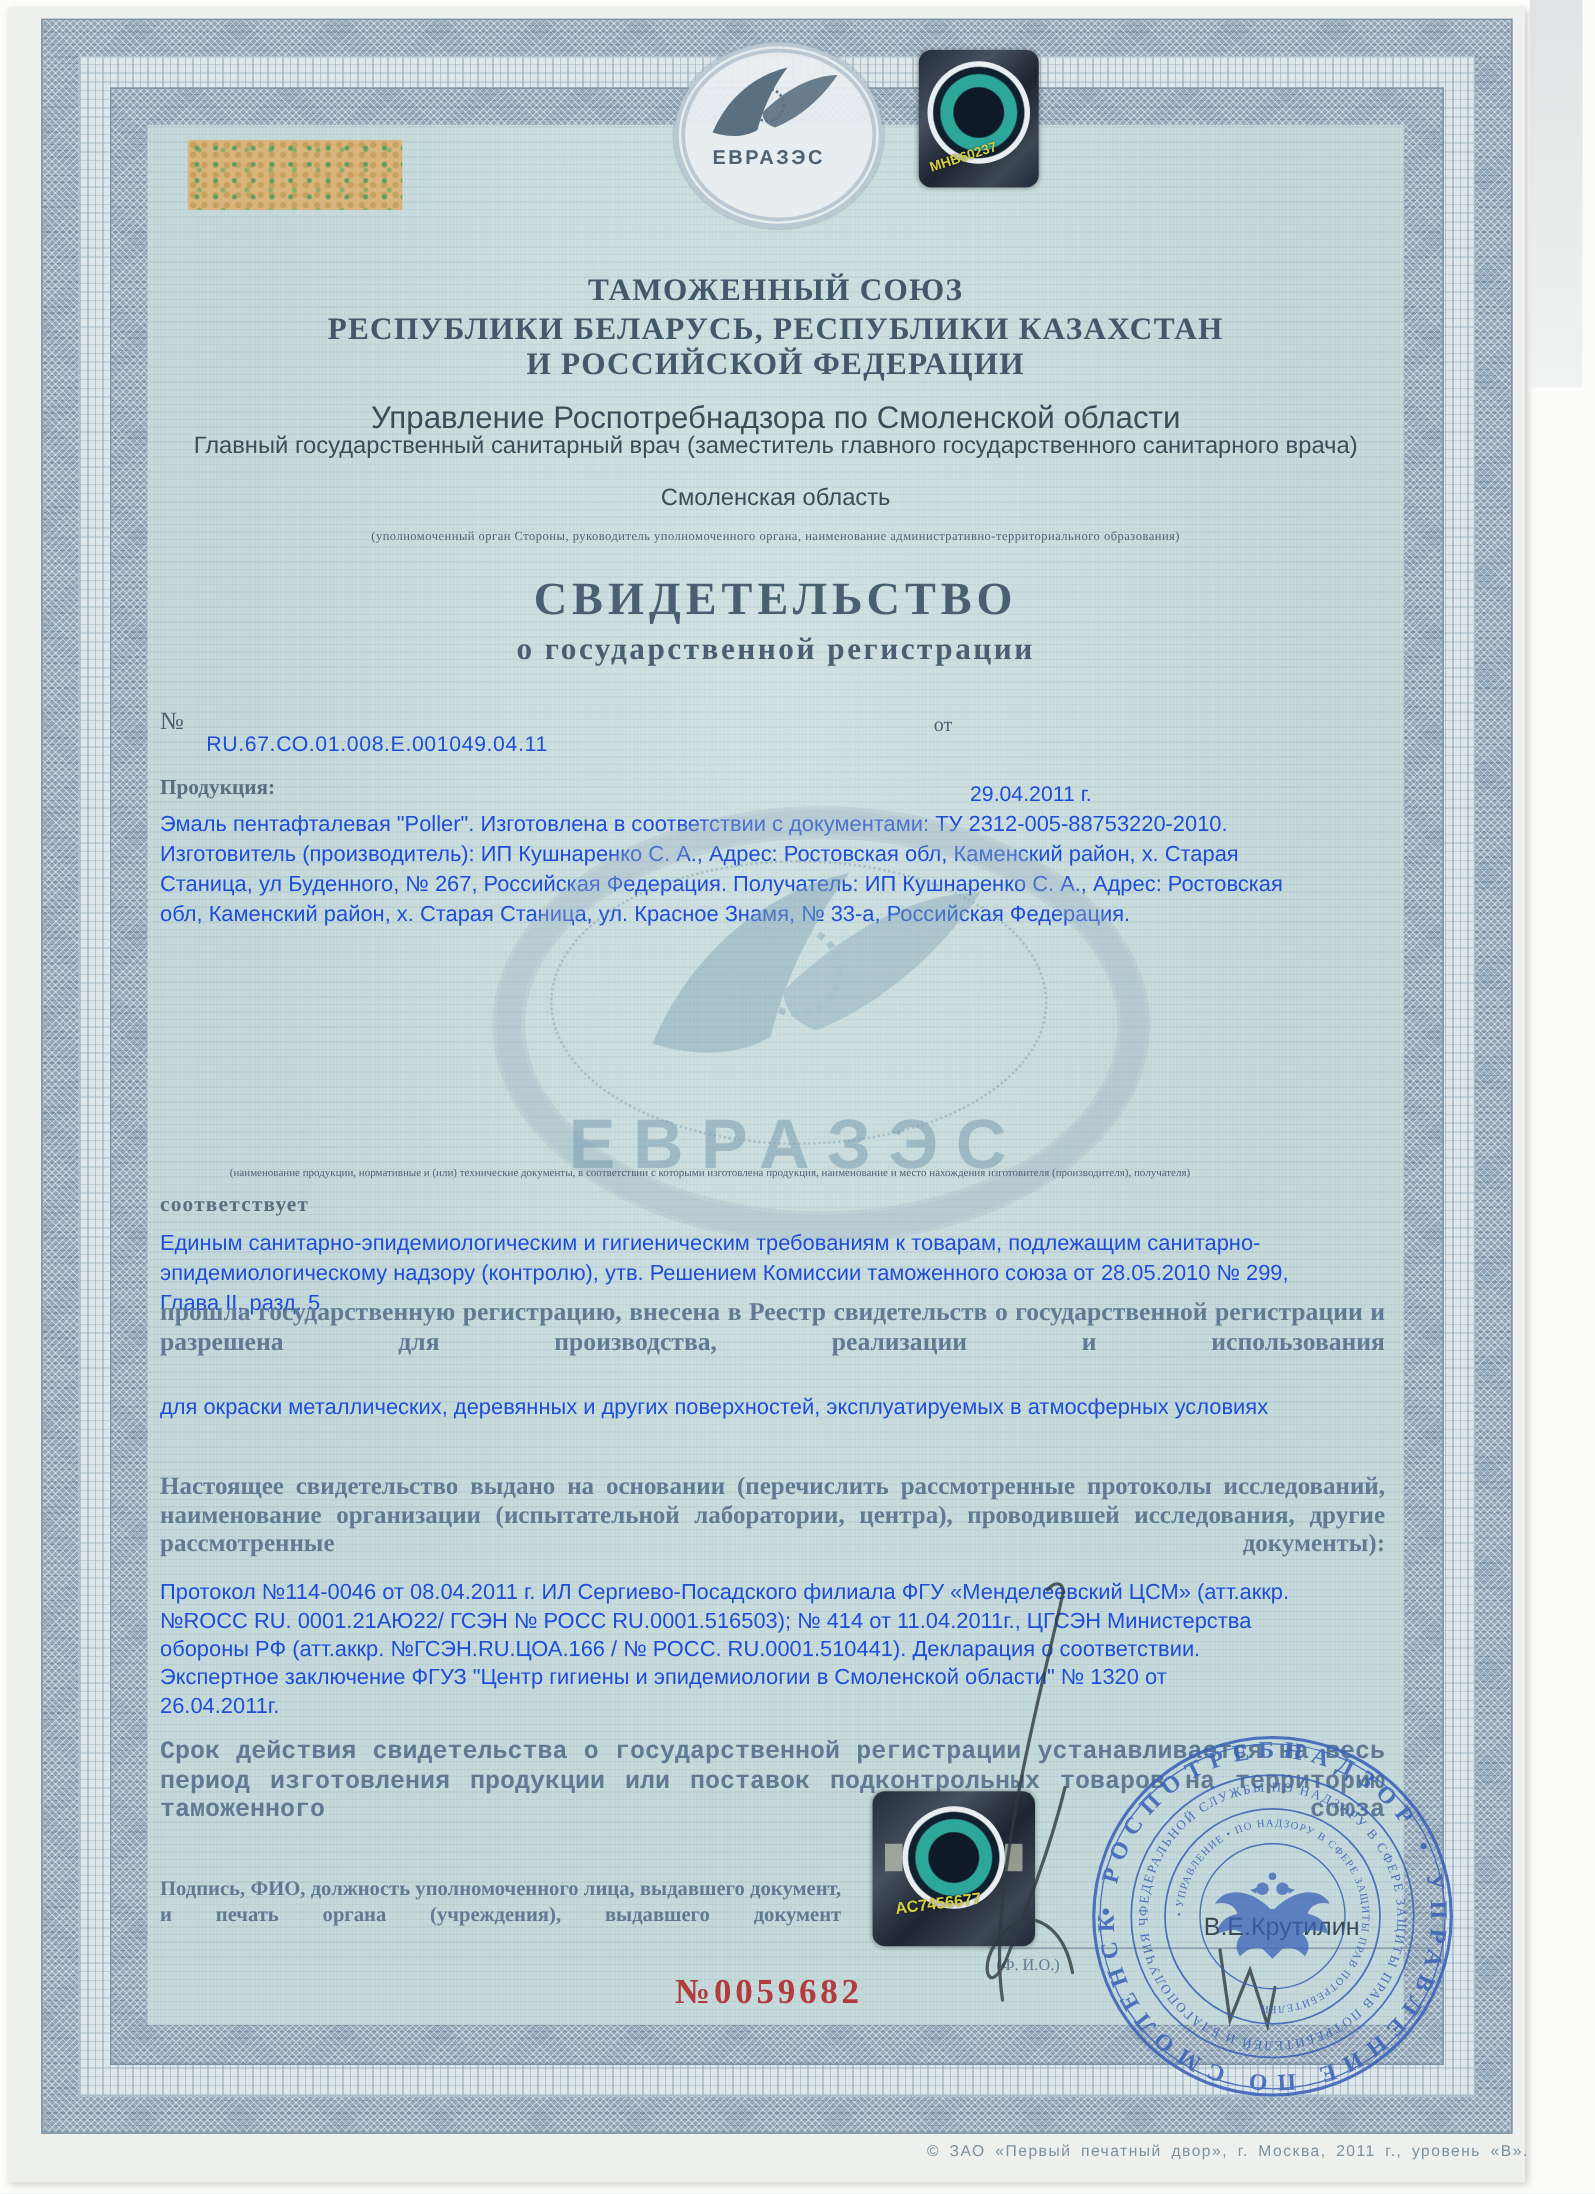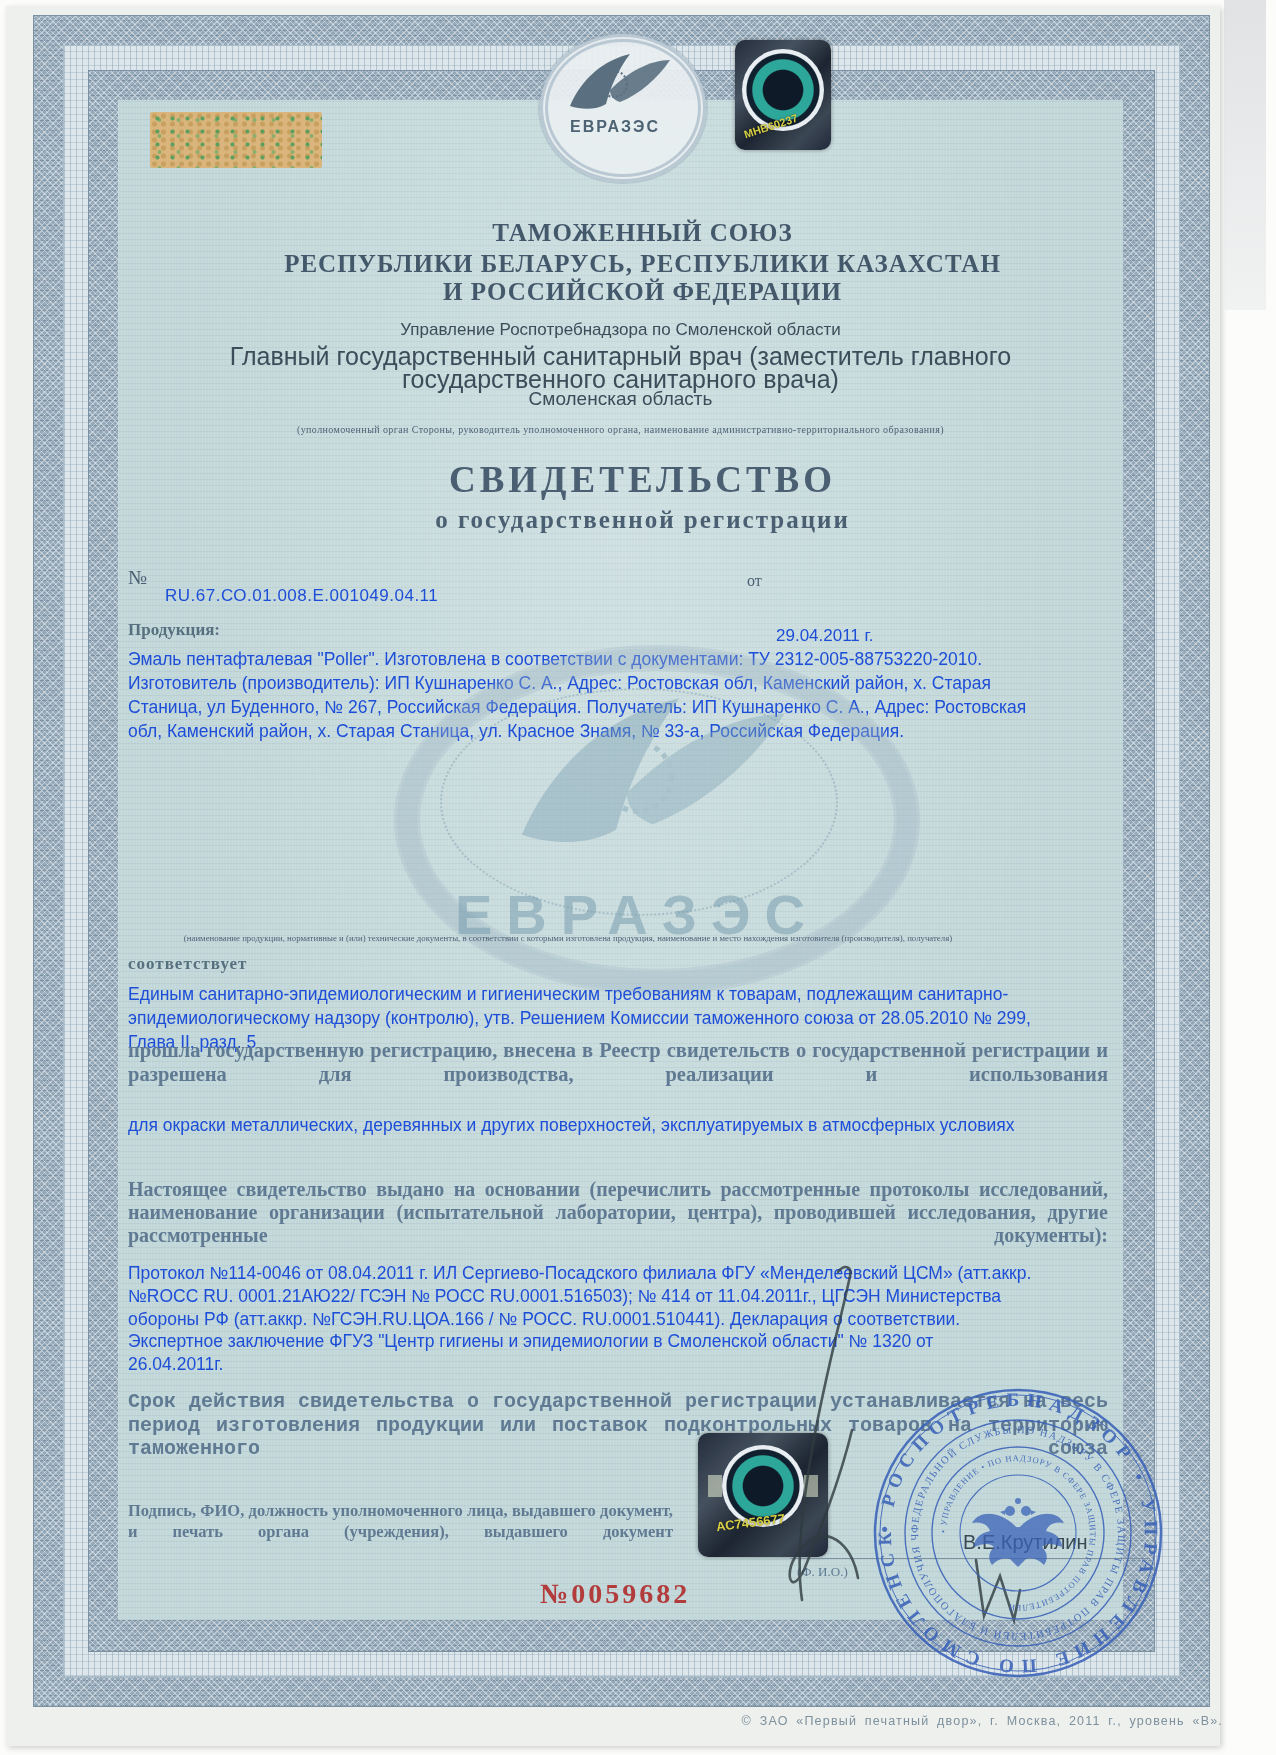--- a/index.html
+++ b/index.html
@@ -20,21 +20,21 @@
       repeating-linear-gradient(90deg,rgba(128,154,174,.45) 0 1px,transparent 1px 6px),
       repeating-linear-gradient(0deg,rgba(128,154,174,.30) 0 1px,transparent 1px 7px);
     border:1px solid #a9bcc9;}
   #interior{background-color:#c2d7d9;
     background-image:
       radial-gradient(ellipse at 50% 28%,rgba(255,255,255,.22),transparent 62%),
       repeating-linear-gradient(0deg,rgba(116,148,158,.13) 0 1px,transparent 1px 6px),
       repeating-linear-gradient(90deg,rgba(255,255,255,.09) 0 1px,transparent 1px 3px);}
   
   .ser{font-family:"Liberation Serif",serif;}
-  .hline{color:#43586b;font-weight:bold;text-align:center;letter-spacing:1px;padding-left:22px;}
+  .hline{color:#43586b;font-weight:bold;text-align:center;letter-spacing:1px;}
   .sansline{color:#3c4c59;text-align:center;}
   .tiny{color:#4e6276;text-align:center;}
   .para{color:#1d4ed8;font-size:17.5px;line-height:24px;}
   .jser{color:#5f7a92;font-weight:bold;text-align:justify;}
   .jser:after{content:"";display:inline-block;width:100%;}
   .label-ser{color:#57707f;font-weight:bold;}
   #wm-oval{left:397px;top:648px;width:480px;height:304px;border-radius:50%;
     border:20px solid rgba(152,177,191,.38);
     box-shadow:inset 0 0 0 3px rgba(152,177,191,.25), 0 0 0 3px rgba(152,177,191,.25);}
   #wm-dotted{left:440px;top:688px;width:394px;height:224px;border-radius:50%;
@@ -85,22 +85,22 @@
 <div class="abs" id="logo-text">ЕВРАЗЭС</div>
 
 <div class="abs holo-sq" style="left:735px;top:40px;width:96px;height:110px;">
   <div class="holo-ring" style="position:absolute;left:7px;top:9px;width:82px;height:82px;"></div>
   <div class="holo-num" style="position:absolute;left:8px;top:80px;font-size:11px;transform:rotate(-18deg);">МНВ60237</div>
 </div>
 
 <div class="abs ser hline" style="left:118px;top:219px;width:1005px;font-size:25px;">ТАМОЖЕННЫЙ СОЮЗ</div>
 <div class="abs ser hline" style="left:118px;top:250px;width:1005px;font-size:25px;">РЕСПУБЛИКИ БЕЛАРУСЬ, РЕСПУБЛИКИ КАЗАХСТАН</div>
 <div class="abs ser hline" style="left:118px;top:278px;width:1005px;font-size:25px;">И РОССИЙСКОЙ ФЕДЕРАЦИИ</div>
-<div class="abs sansline" style="left:118px;top:320px;width:1005px;font-size:17px;">Управление Роспотребнадзора по Смоленской области</div>
-<div class="abs sansline" style="left:148px;top:345px;width:945px;font-size:25px;line-height:23px;">Главный государственный санитарный врач (заместитель главного государственного санитарного врача)</div>
+<div class="abs sansline" style="left:118px;top:320px;width:1005px;font-size:25px;">Управление Роспотребнадзора по Смоленской области</div>
+<div class="abs sansline" style="left:148px;top:345px;width:945px;font-size:19px;line-height:23px;">Главный государственный санитарный врач (заместитель главного государственного санитарного врача)</div>
 <div class="abs sansline" style="left:118px;top:388px;width:1005px;font-size:19px;">Смоленская область</div>
 <div class="abs ser tiny" style="left:118px;top:424px;width:1005px;font-size:10px;letter-spacing:.4px;">(уполномоченный орган Стороны, руководитель уполномоченного органа, наименование административно-территориального образования)</div>
 
 <div class="abs ser hline" style="left:118px;top:458px;width:1005px;font-size:37px;letter-spacing:4px;color:#4a5f72;">СВИДЕТЕЛЬСТВО</div>
 <div class="abs ser hline" style="left:118px;top:506px;width:1005px;font-size:25px;letter-spacing:2px;color:#4a5f72;">о государственной регистрации</div>
 
 <div class="abs ser" style="left:128px;top:566px;font-size:20px;color:#4a5f72;">№</div>
 <div class="abs para" style="left:165px;top:584px;font-size:17px;letter-spacing:.5px;">RU.67.СО.01.008.Е.001049.04.11</div>
 <div class="abs ser" style="left:747px;top:572px;font-size:16px;color:#4a5f72;">от</div>
 <div class="abs para" style="left:776px;top:584px;font-size:17px;margin-top:40px;">29.04.2011 г.</div>

